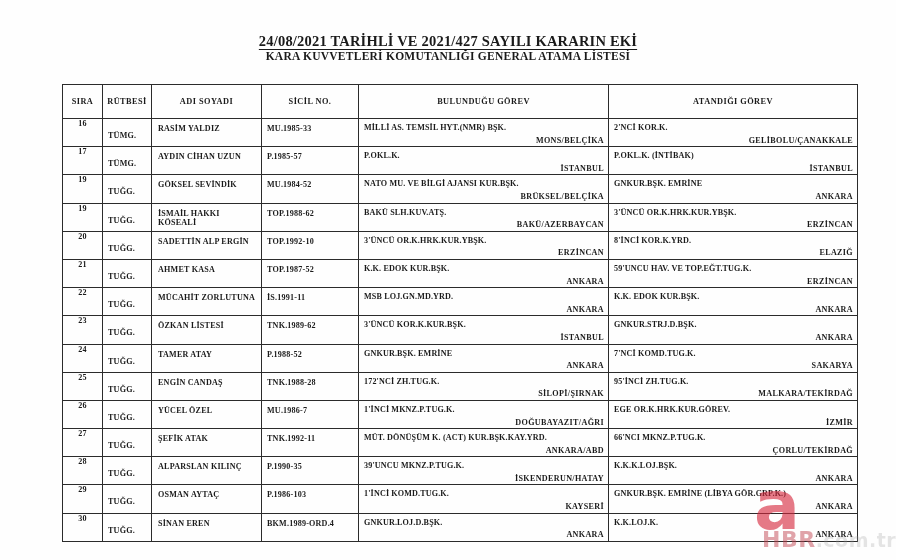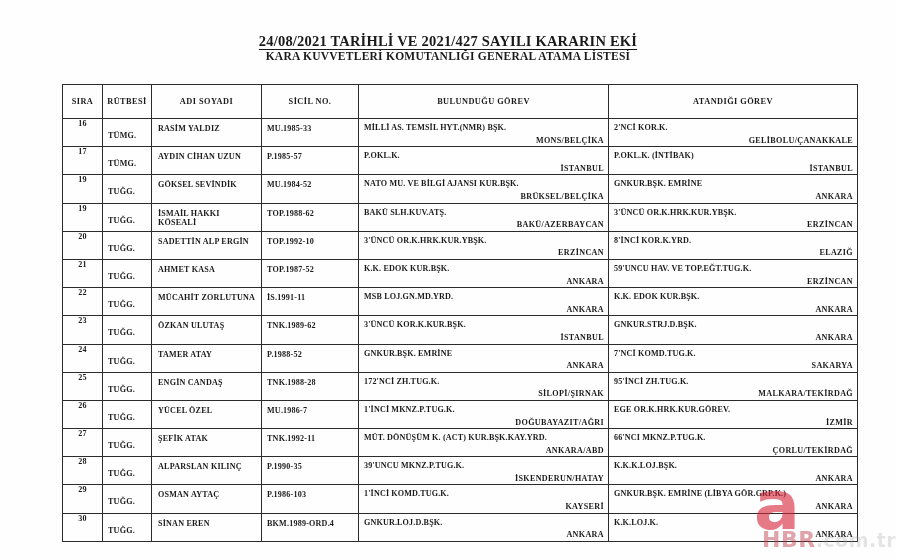--- a/index.html
+++ b/index.html
@@ -353,21 +353,21 @@
                 <span class="duty-loc">ANKARA</span>
               </div>
             </td>
           </tr>
           <tr>
             <td class="sira">23</td>
             <td class="rutbe">
               <div class="cell-pad">TUĞG.</div>
             </td>
             <td class="ad">
-              <div class="cell-pad">ÖZKAN ULUTAŞ</div>
+              <div class="cell-pad">ÖZKAN LİSTESİ</div>
             </td>
             <td class="sicil">
               <div class="cell-pad">TNK.1989-62</div>
             </td>
             <td class="duty">
               <div class="duty-inner">
                 <span class="duty-task">3'ÜNCÜ KOR.K.KUR.BŞK.</span>
                 <span class="duty-loc">İSTANBUL</span>
               </div>
             </td>

